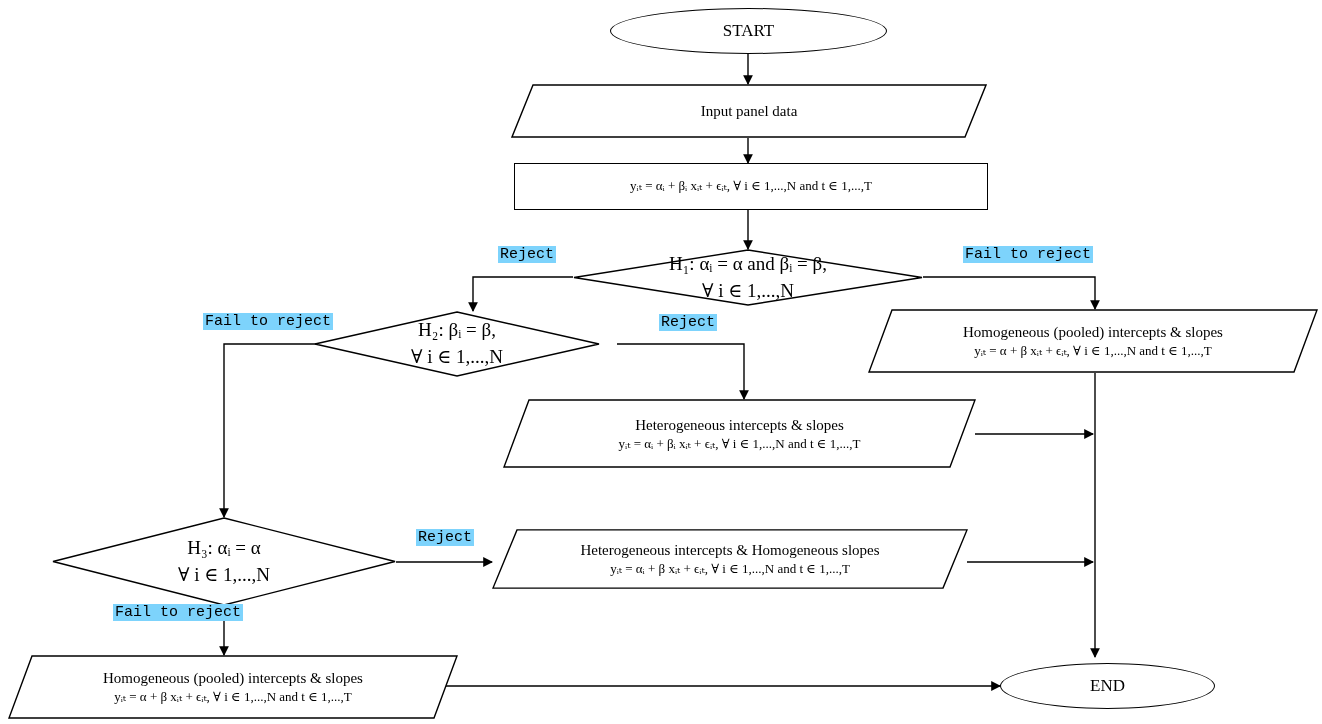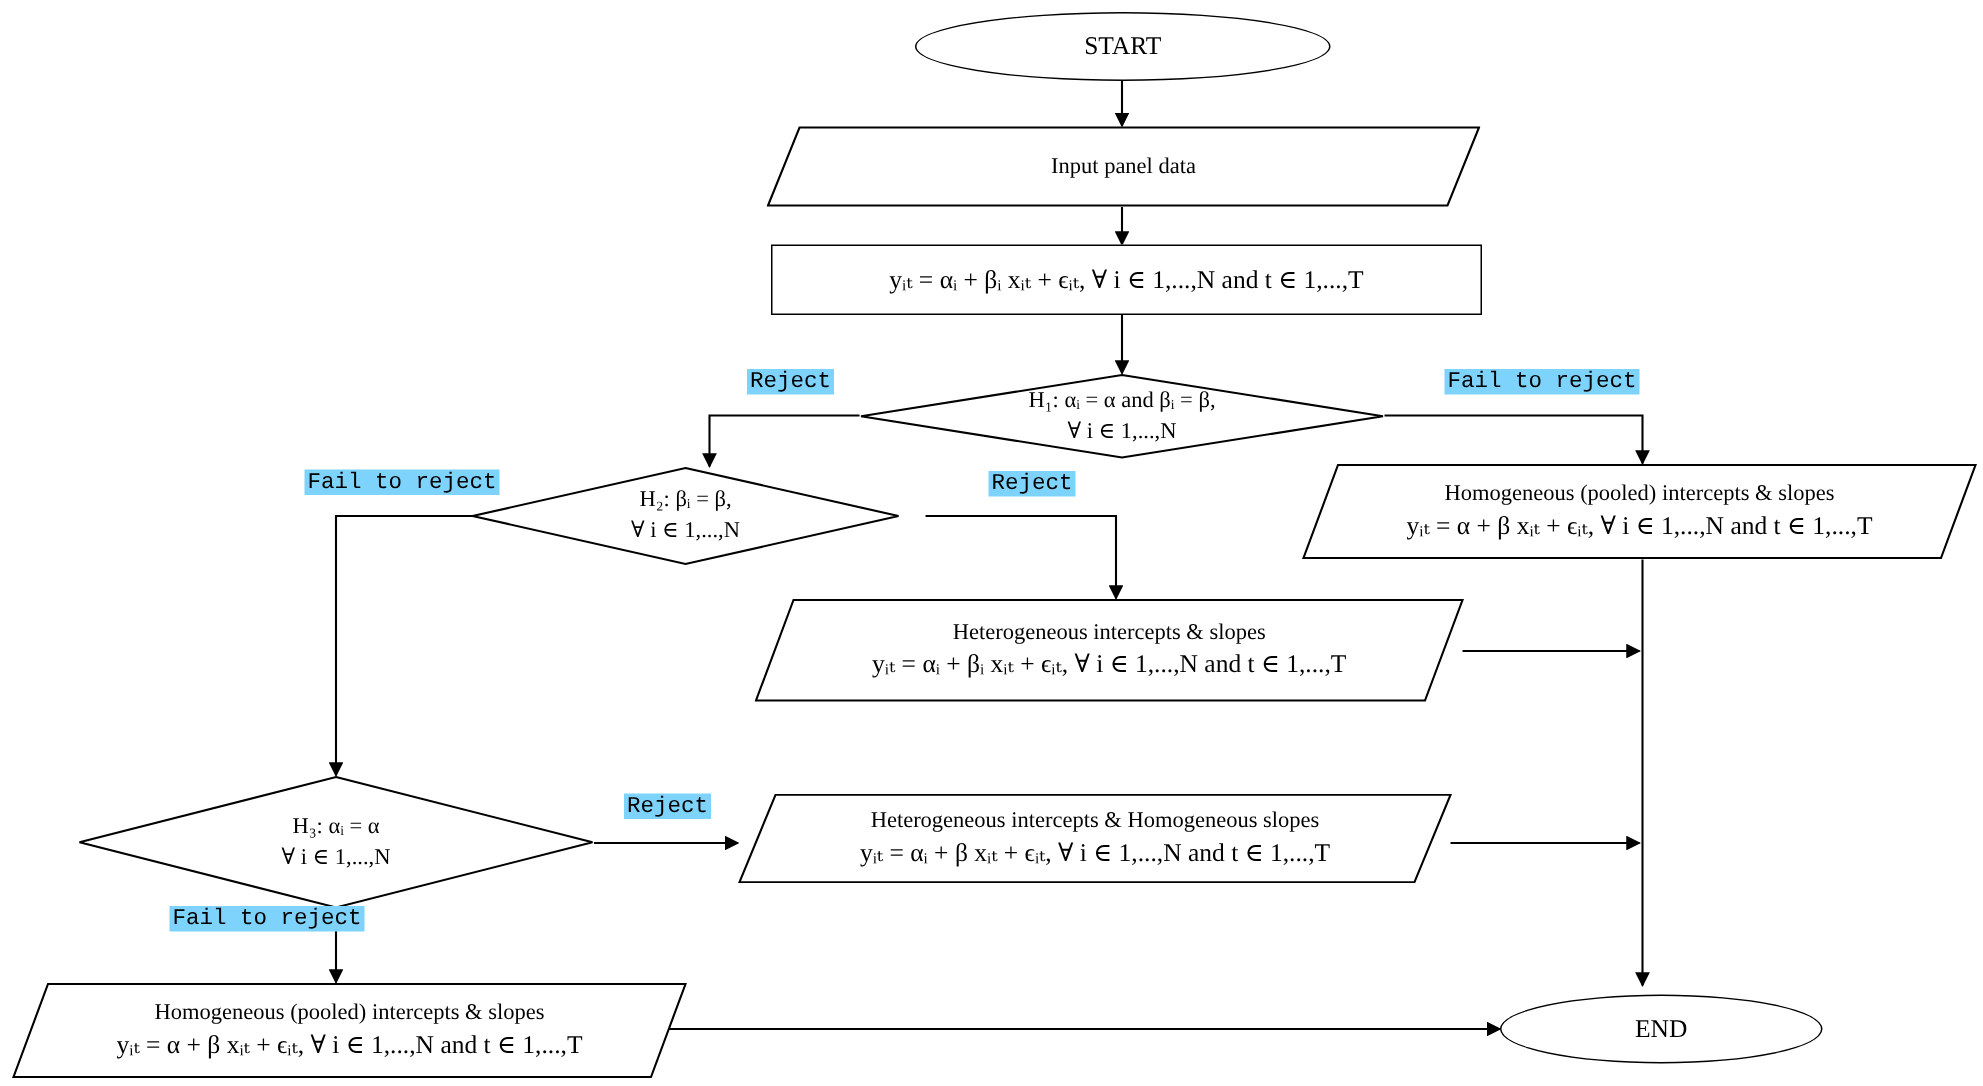--- a/index.html
+++ b/index.html
@@ -77,35 +77,35 @@
   }
   .dec-text {
     position: absolute;
     left: 0; top: 0;
     width: 100%; height: 100%;
     display: flex;
     align-items: center;
     justify-content: center;
     text-align: center;
     z-index: 2;
-    font-size: 15px;
+    font-size: 19px;
     line-height: 1.4;
   }
   .edge-label {
     position: absolute;
     font-size: 15px;
     white-space: nowrap;
     z-index: 3;
     background: #7dd3fc;
     padding: 0 2px;
     font-family: Liberation Mono, monospace;
   }
   .ln1 { display: block; }
   .ln2 { display: block; }
-  .eq { white-space: nowrap; font-size: 17px; }
+  .eq { white-space: nowrap; font-size: 13px; }
 </style>
 </head>
 <body>
 
 <div id="canvas">
 
   <svg id="wires" viewBox="0 0 1322 724" xmlns="http://www.w3.org/2000/svg">
     <defs>
       <marker id="arrow" viewBox="0 0 10 10" refX="9" refY="5" markerWidth="7" markerHeight="7" orient="auto-start-reverse">
         <path d="M 0 0 L 10 5 L 0 10 z" fill="#000"></path>

